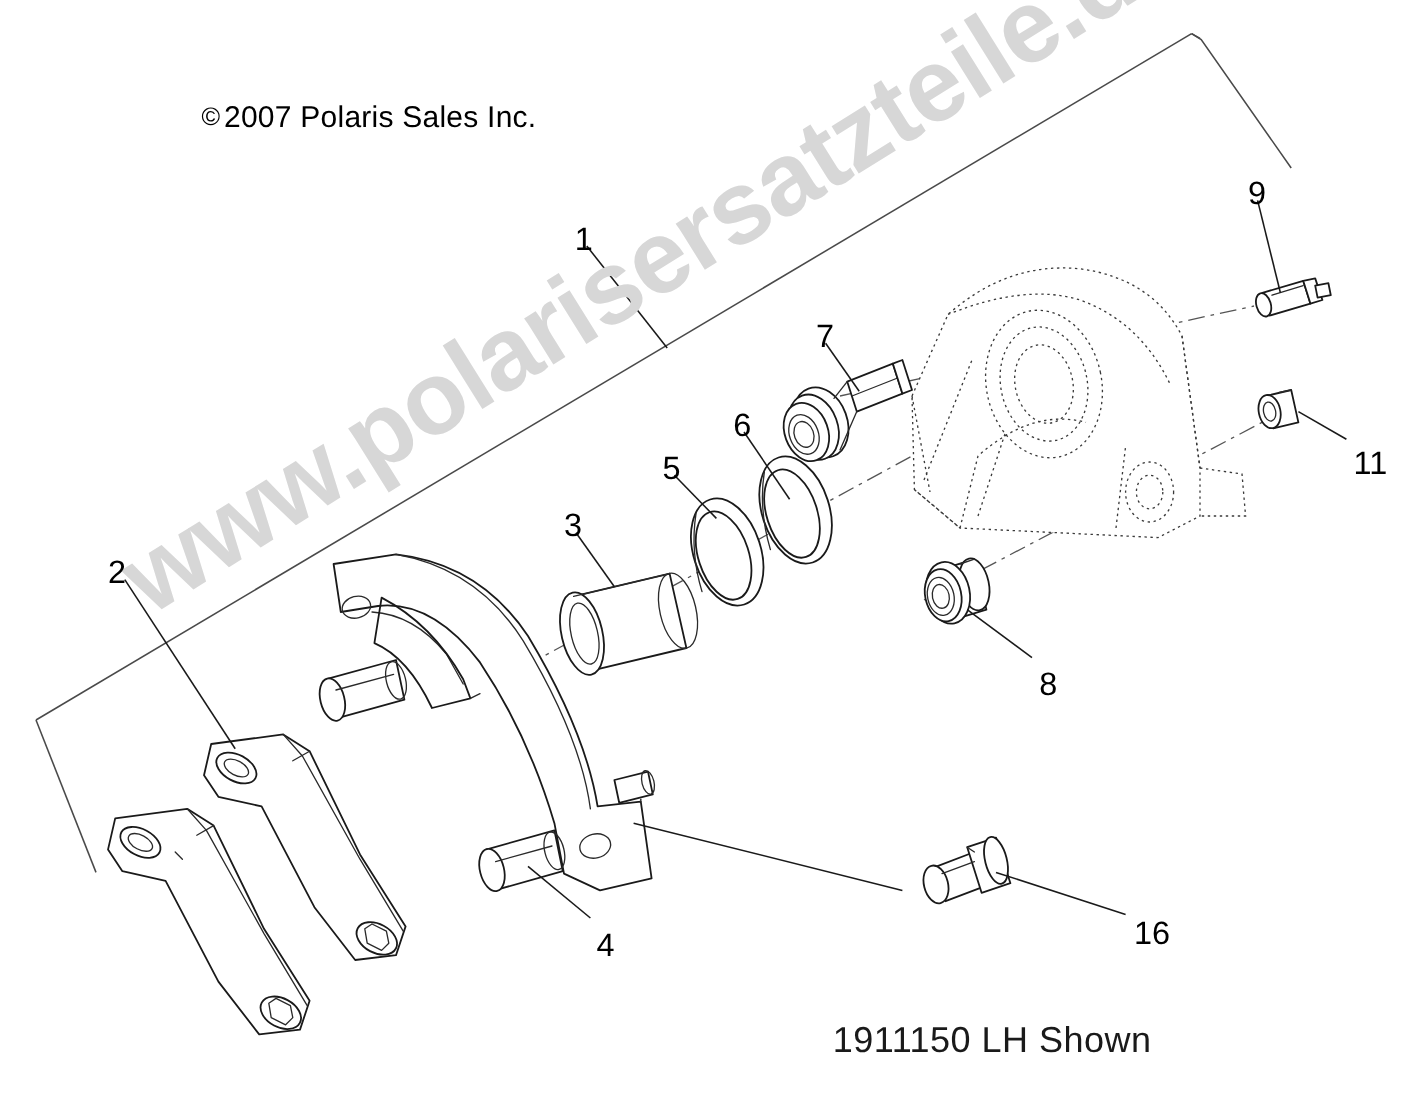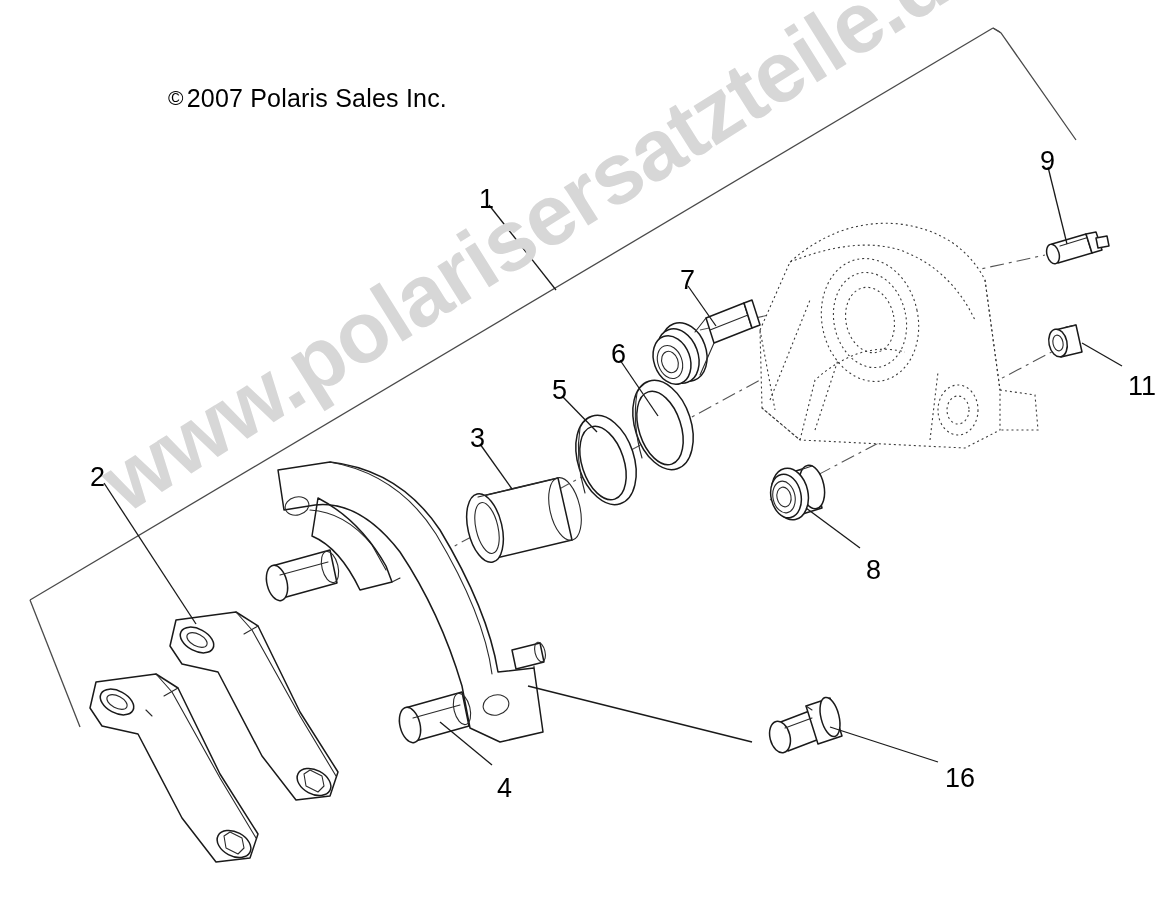--- a/index.html
+++ b/index.html
@@ -310,14 +310,15 @@
   <div class="callout" style="left:470px; top:425px;">3</div>
   <div class="callout" style="left:497px; top:775px;">4</div>
   <div class="callout" style="left:552px; top:377px;">5</div>
   <div class="callout" style="left:611px; top:341px;">6</div>
   <div class="callout" style="left:680px; top:267px;">7</div>
   <div class="callout" style="left:866px; top:557px;">8</div>
   <div class="callout" style="left:1040px;top:148px;">9</div>
   <div class="callout" style="left:1128px;top:373px;">11</div>
   <div class="callout" style="left:945px; top:765px;">16</div>
 
+  <div class="caption-text">1911150 LH Shown</div>
 
 </div>
 
 </body></html>

